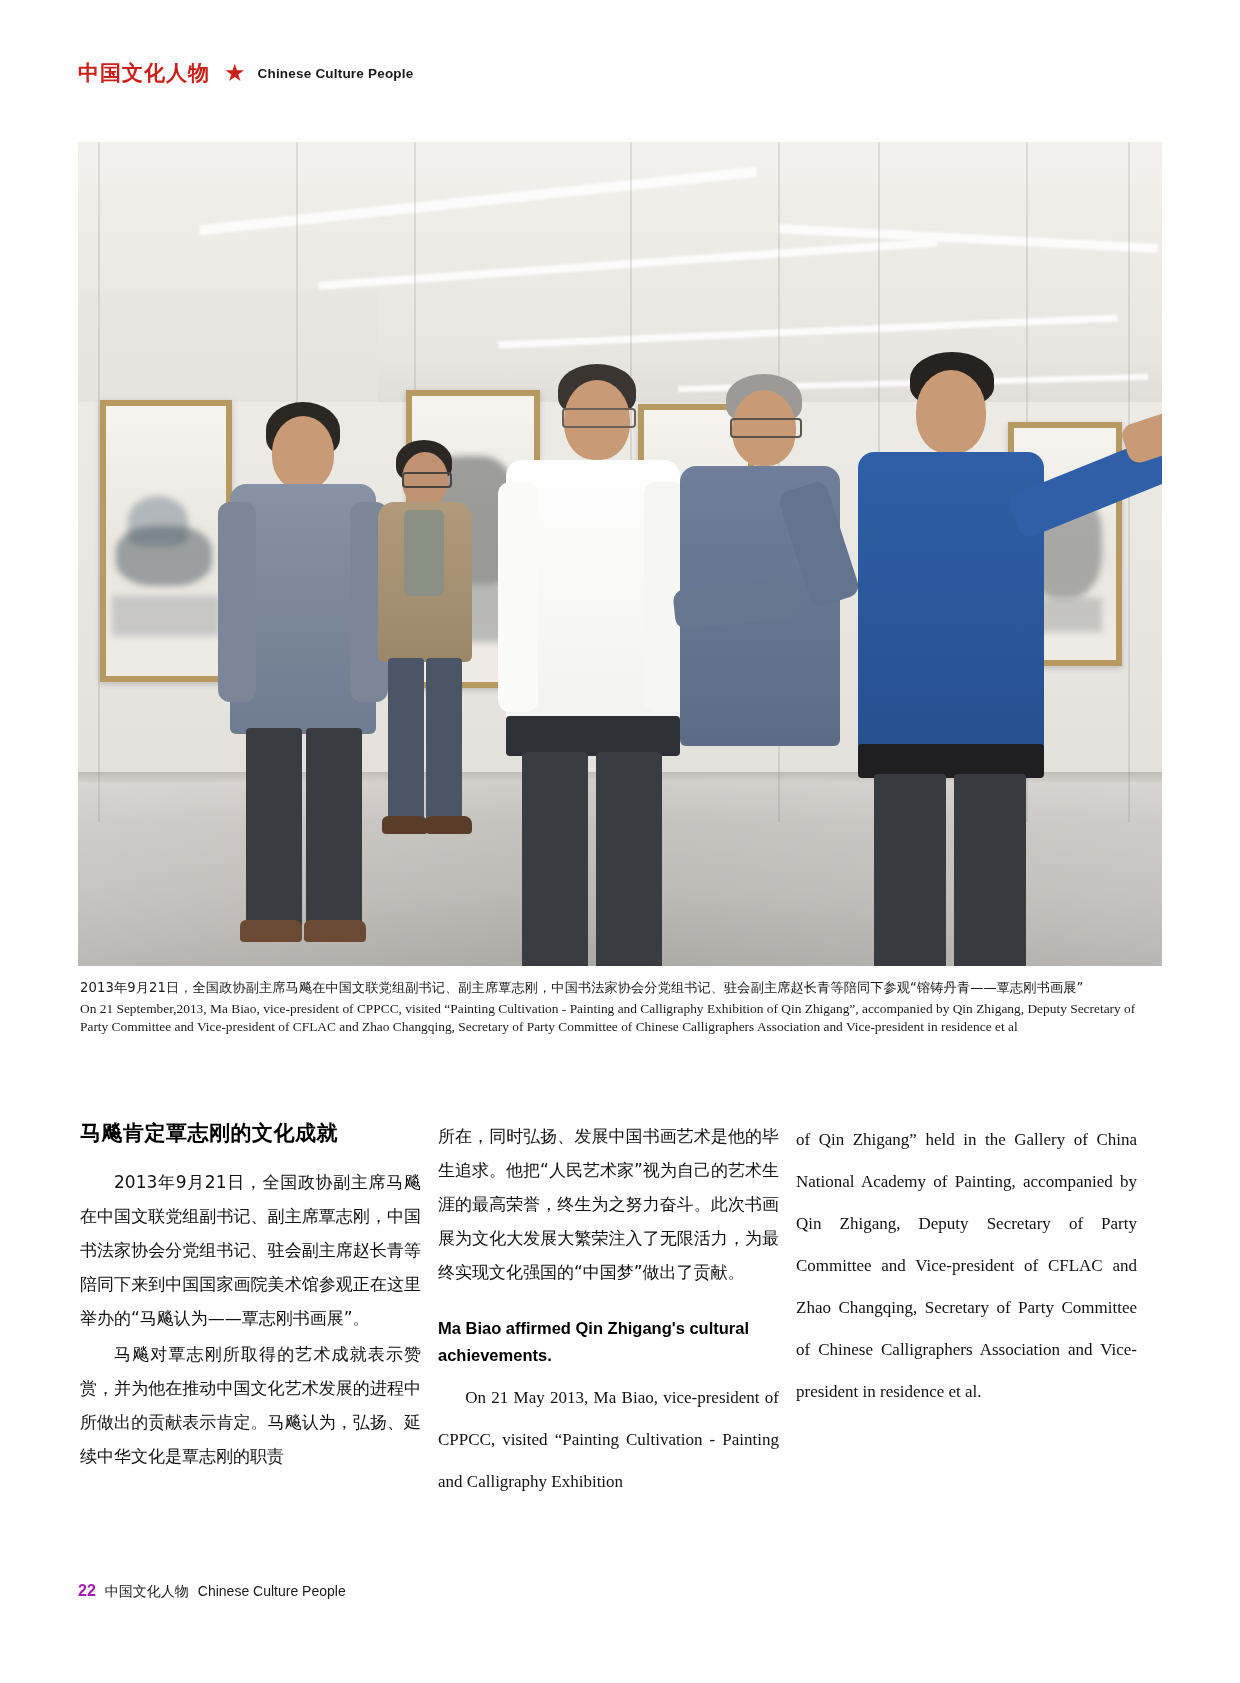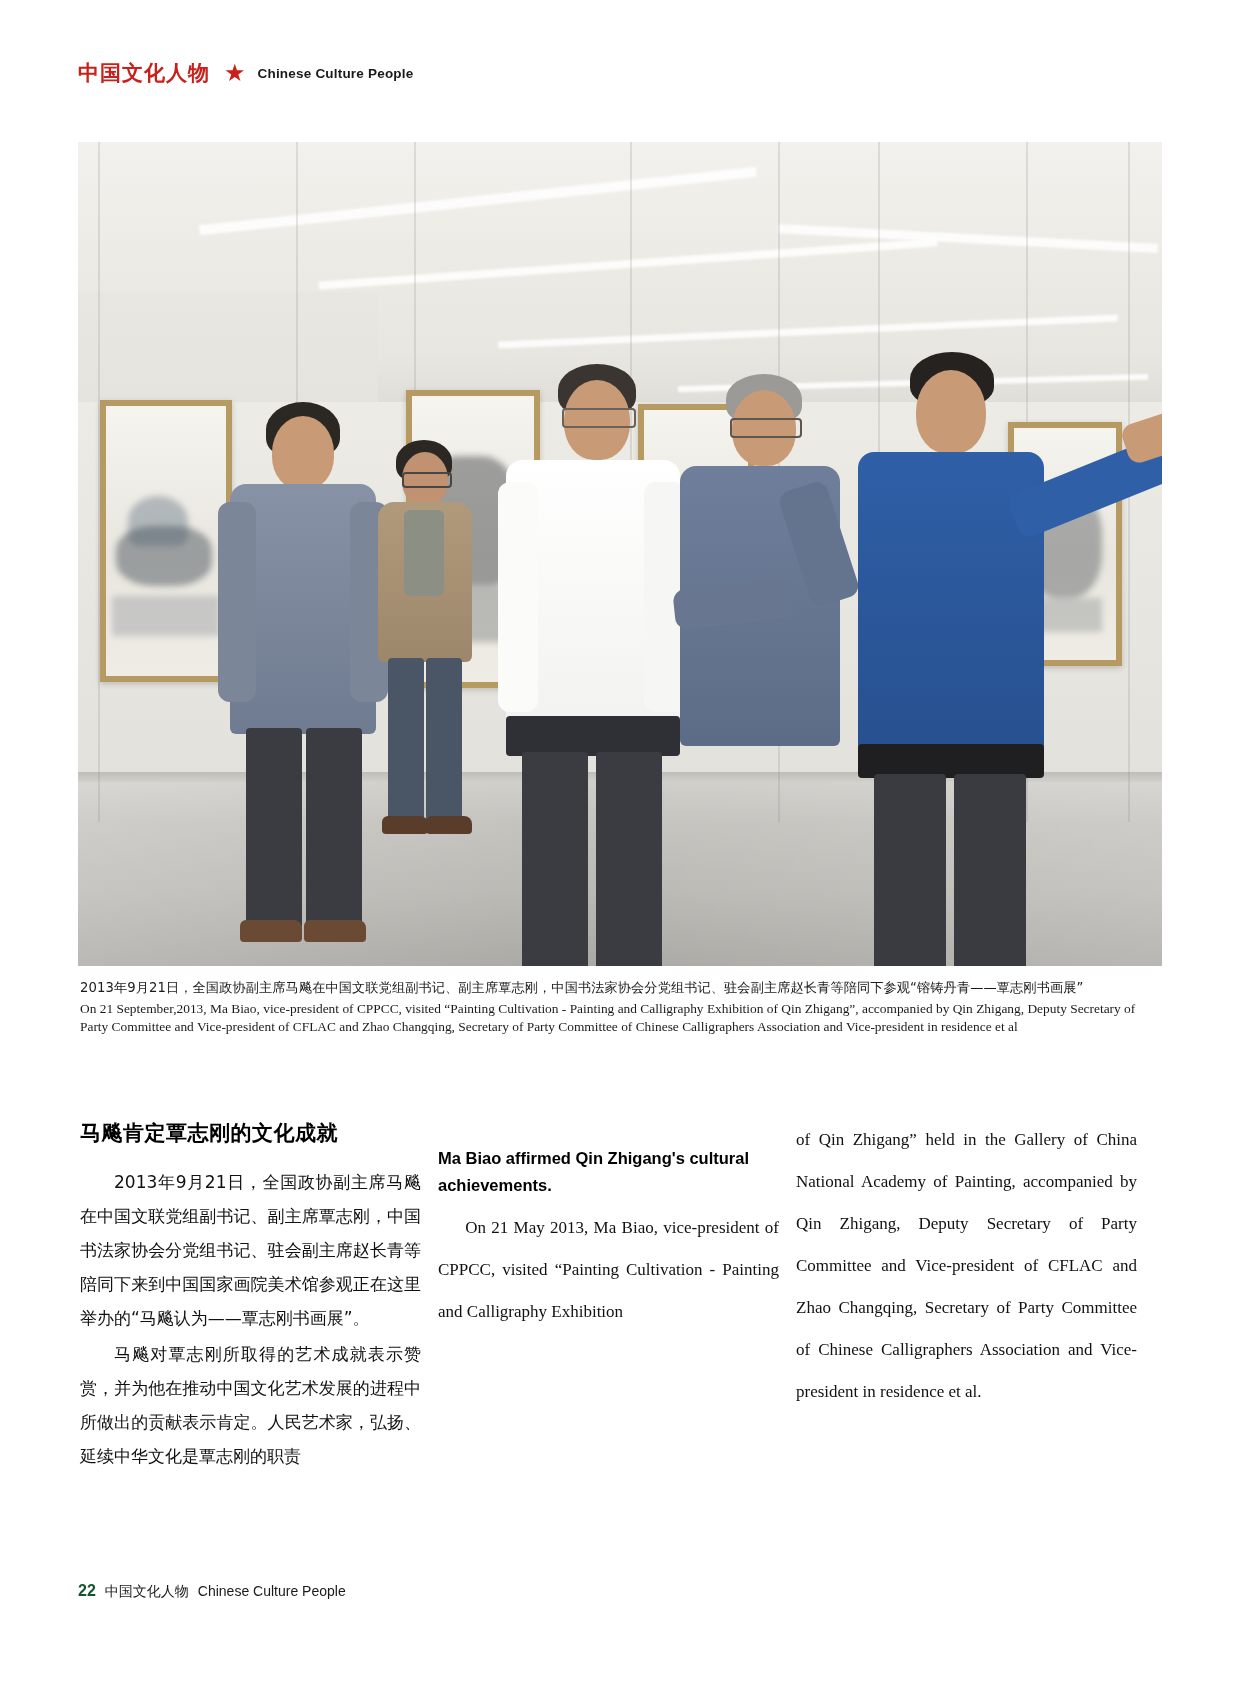--- a/index.html
+++ b/index.html
@@ -222,21 +222,21 @@
     left: 78px;
     bottom: 86px;
     display: flex;
     align-items: baseline;
     gap: 9px;
   }
   .footer-page {
     font-family: "Liberation Sans", sans-serif;
     font-size: 16px;
     font-weight: bold;
-    color: #14532d;
+    color: #a21caf;
     text-align: right;
   }
   .footer-cn {
     font-family: "DejaVu Sans", sans-serif;
     font-size: 14px;
     color: #1a1a1a;
   }
   .footer-en {
     font-family: "Liberation Sans", sans-serif;
     font-size: 14px;
@@ -368,24 +368,25 @@
   <div class="caption">
     <div class="cap-cn">2013年9月21日，全国政协副主席马飚在中国文联党组副书记、副主席覃志刚，中国书法家协会分党组书记、驻会副主席赵长青等陪同下参观“镕铸丹青——覃志刚书画展”</div>
     <div class="cap-en">On 21 September,2013, Ma Biao, vice-president of CPPCC, visited “Painting Cultivation - Painting and Calligraphy Exhibition of Qin Zhigang”, accompanied by Qin Zhigang, Deputy Secretary of Party Committee and Vice-president of CFLAC and Zhao Changqing, Secretary of Party Committee of Chinese Calligraphers Association and Vice-president in residence et al</div>
   </div>
 
   <div class="columns">
 
     <div class="col">
       <div class="headline-cn">马飚肯定覃志刚的文化成就</div>
       <p class="p-cn">2013年9月21日，全国政协副主席马飚在中国文联党组副书记、副主席覃志刚，中国书法家协会分党组书记、驻会副主席赵长青等陪同下来到中国国家画院美术馆参观正在这里举办的“马飚认为——覃志刚书画展”。</p>
-      <p class="p-cn">马飚对覃志刚所取得的艺术成就表示赞赏，并为他在推动中国文化艺术发展的进程中所做出的贡献表示肯定。人民艺术家，弘扬、延续中华文化是覃志刚的职责</p>
+      <p class="p-cn">马飚对覃志刚所取得的艺术成就表示赞赏，并为他在推动中国文化艺术发展的进程中所做出的贡献表示肯定。马飚认为，弘扬、延续中华文化是覃志刚的职责</p>
     </div>
 
     <div class="col">
+      <p class="p-cn" style="text-indent:0;">所在，同时弘扬、发展中国书画艺术是他的毕生追求。他把“人民艺术家”视为自己的艺术生涯的最高荣誉，终生为之努力奋斗。此次书画展为文化大发展大繁荣注入了无限活力，为最终实现文化强国的“中国梦”做出了贡献。</p>
       <div class="sub-en">Ma Biao affirmed Qin Zhigang's cultural achievements.</div>
       <p class="p-en">On 21 May 2013, Ma Biao, vice-president of CPPCC, visited “Painting Cultivation - Painting and Calligraphy Exhibition</p>
     </div>
 
     <div class="col">
       <p class="p-en noindent">of Qin Zhigang” held in the Gallery of China National Academy of Painting, accompanied by Qin Zhigang, Deputy Secretary of Party Committee and Vice-president of CFLAC and Zhao Changqing, Secretary of Party Committee of Chinese Calligraphers Association and Vice-president in residence et al.</p>
     </div>
 
   </div>
 

